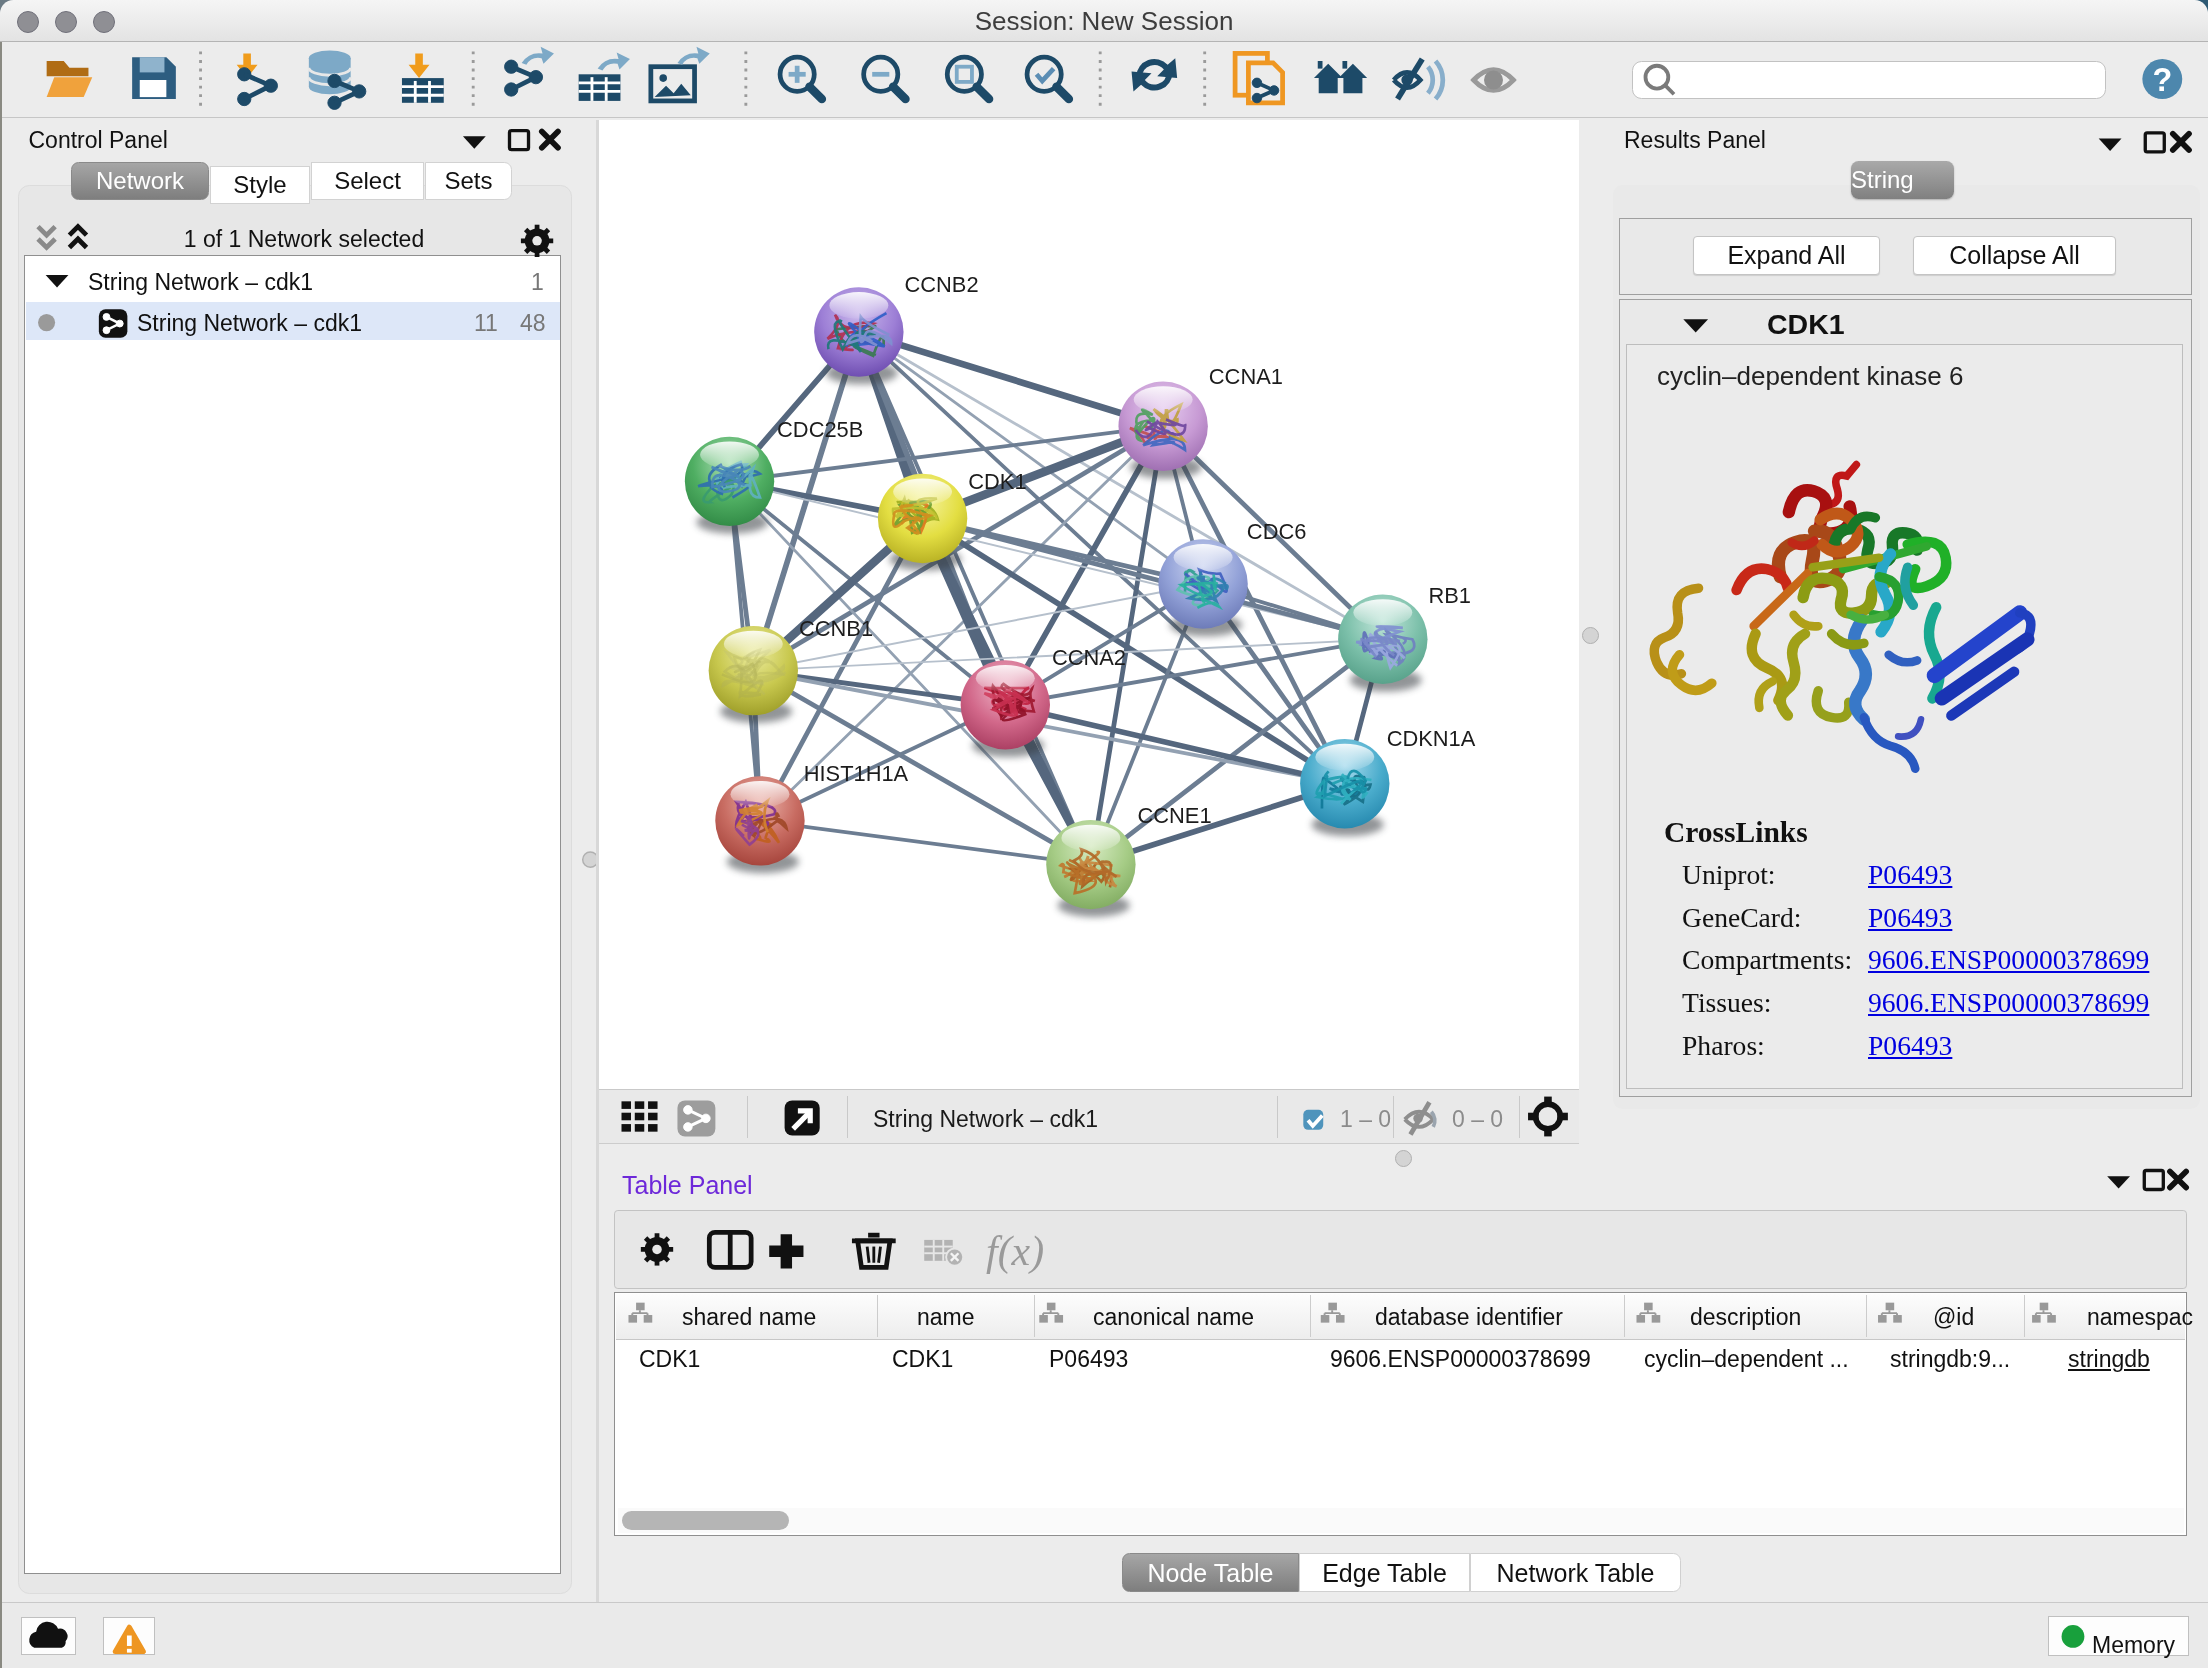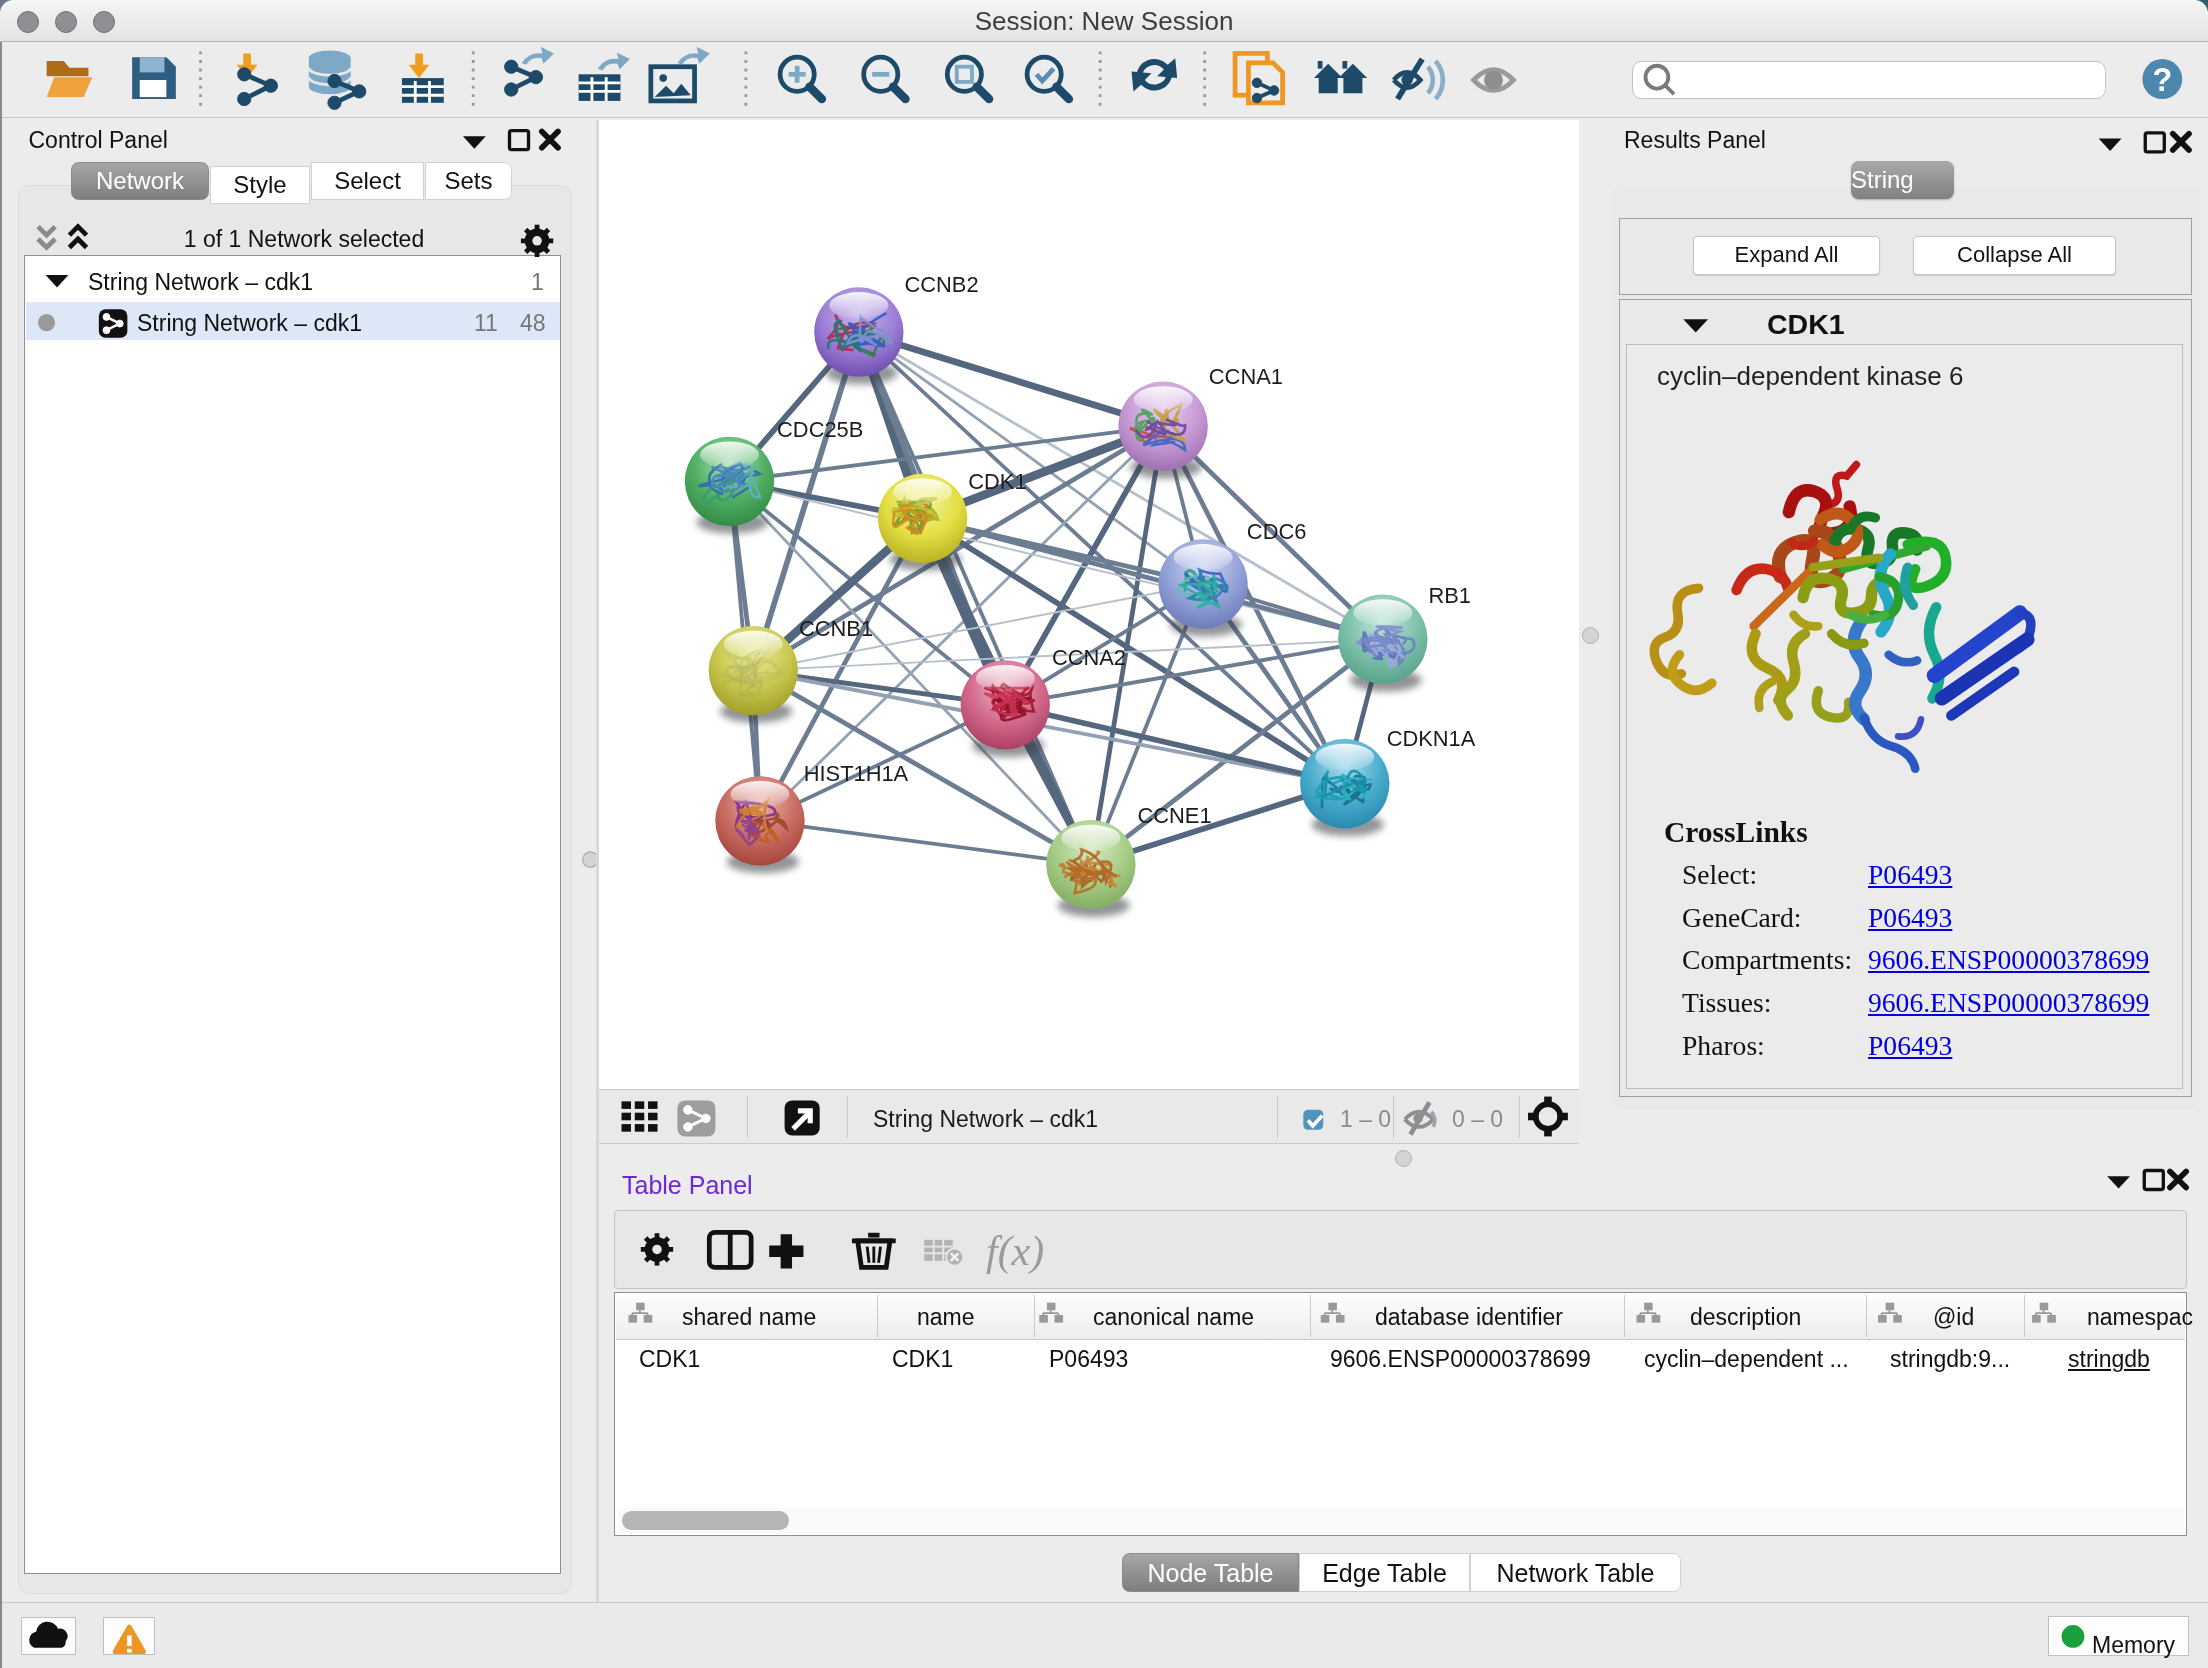--- a/index.html
+++ b/index.html
@@ -40,21 +40,21 @@
   #rpouter{left:1613px;top:185px;width:587px;height:924px;background:#e9e9e9;
     border-radius:9.5px;box-sizing:border-box;}
   #stringtab{left:1851px;top:161px;width:103px;height:38px;border-radius:7.6px;
     background:linear-gradient(#a9a9a9,#808080);color:#fff;font-size:24px;
     text-align:left;line-height:38px;box-shadow:0 1px 1.9px rgba(0,0,0,.25);}
   #rbox1{left:1619px;top:218px;width:573px;height:77px;background:#e9e9e9;
     border:1.9px solid #9f9f9f;box-sizing:border-box;}
   #rbox2{left:1619px;top:299px;width:573px;height:798px;background:#e9e9e9;
     border:1.9px solid #9f9f9f;box-sizing:border-box;}
   .btn{position:absolute;background:#fff;border:1px solid #c4c4c4;border-radius:4px;
-    font-size:22px;color:#111;text-align:center;box-shadow:0 1px 1px rgba(0,0,0,.12);}
+    font-size:25px;color:#111;text-align:center;box-shadow:0 1px 1px rgba(0,0,0,.12);}
   #rinner{left:1626px;top:344px;width:557px;height:745px;background:#ebebeb;
     border:1px solid #bdbdbd;box-sizing:border-box;}
   .serif{font-family:"Liberation Serif",serif;}
   .xlink{color:#0000e0;text-decoration:underline;}
   
   #netbar{left:599px;top:1089px;width:980px;height:55px;background:#e9e9e9;
     border-top:1.9px solid #c9c9c9;border-bottom:1.9px solid #cccccc;box-sizing:border-box;}
   .nbsep{position:absolute;top:1096px;width:0;height:42px;border-left:1.9px solid #c9c9c9;}
   
   #tablecol{left:599px;top:1158px;width:1609px;height:451px;background:#ececec;}
@@ -678,21 +678,21 @@
   <path d="M212,442 q-12,10 -24,2" stroke="#c02818" stroke-width="9"></path>
   <path d="M190,520 q10,14 26,12" stroke="#b0a018" stroke-width="9"></path>
   <path d="M338,584 L428,518" stroke="#2444cc" stroke-width="16"></path>
   <path d="M428,518 q16,2 10,22 q-4,14 -18,18" stroke="#2040c0" stroke-width="10"></path>
   <path d="M346,608 L436,546" stroke="#1a34b4" stroke-width="15"></path>
   <path d="M356,626 L422,580" stroke="#1c38b8" stroke-width="11"></path>
  </g>
 
 </svg>
 <div class="abs serif" style="left:1664px;top:816px;font-size:29.5px;font-weight:bold;color:#111;">CrossLinks</div>
-<div class="abs serif" style="left:1682px;top:859px;font-size:27.6px;color:#111;">Select:</div>
+<div class="abs serif" style="left:1682px;top:859px;font-size:27.6px;color:#111;">Uniprot:</div>
 <div class="abs serif xlink" style="left:1868px;top:859px;font-size:27.6px;">P06493</div>
 <div class="abs serif" style="left:1682px;top:902px;font-size:27.6px;color:#111;">GeneCard:</div>
 <div class="abs serif xlink" style="left:1868px;top:902px;font-size:27.6px;">P06493</div>
 <div class="abs serif" style="left:1682px;top:944px;font-size:27.6px;color:#111;">Compartments:</div>
 <div class="abs serif xlink" style="left:1868px;top:944px;font-size:27.6px;">9606.ENSP00000378699</div>
 <div class="abs serif" style="left:1682px;top:987px;font-size:27.6px;color:#111;">Tissues:</div>
 <div class="abs serif xlink" style="left:1868px;top:987px;font-size:27.6px;">9606.ENSP00000378699</div>
 <div class="abs serif" style="left:1682px;top:1030px;font-size:27.6px;color:#111;">Pharos:</div>
 <div class="abs serif xlink" style="left:1868px;top:1030px;font-size:27.6px;">P06493</div>
 

